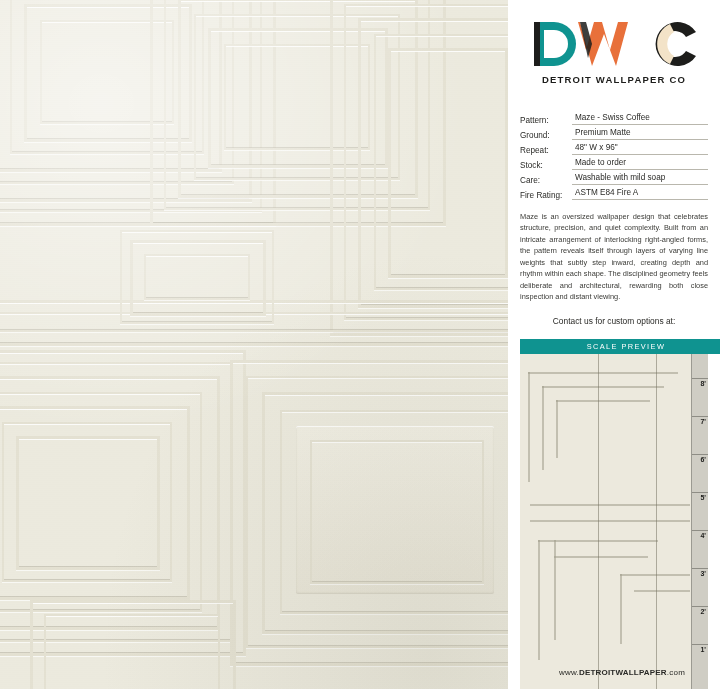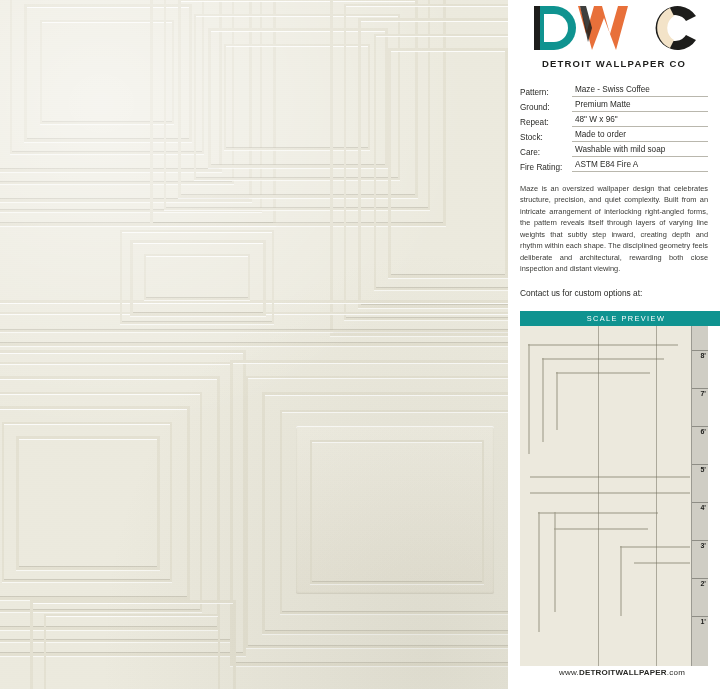--- a/index.html
+++ b/index.html
@@ -76,37 +76,37 @@
     width: 212px;
     height: 689px;
     background: #ffffff;
     padding: 0;
     box-sizing: border-box;
   }
   .panel-pad { padding: 0 12px; }
 
   .logo-wrap {
     text-align: center;
-    padding-top: 2px;
+    padding-top: 18px;
   }
   .logo {
     display: block;
     margin: 0 auto;
   }
   .brandline {
     margin-top: 4px;
     text-align: center;
     font-size: 9.5px;
     letter-spacing: 1.2px;
     color: #1d1d1b;
     font-weight: bold;
   }
 
   .specs {
-    margin-top: 14px;
+    margin-top: 26px;
     width: 188px;
   }
   .spec-row {
     display: flex;
     align-items: flex-end;
     font-size: 8.2px;
     color: #1d1d1b;
     padding: 2px 0 1.5px 0;
   }
   .spec-label {
@@ -127,21 +127,21 @@
     width: 188px;
     font-size: 7.4px;
     line-height: 1.55;
     color: #3a3a36;
     text-align: justify;
   }
 
   .contact {
     margin-top: 12px;
     width: 188px;
-    text-align: left;
+    text-align: center;
     font-size: 8.4px;
     line-height: 1.5;
     color: #2a2a27;
   }
 
   .scale-header {
     margin-top: 12px;
     background: #0f9390;
     color: #ffffff;
     font-size: 7.4px;

